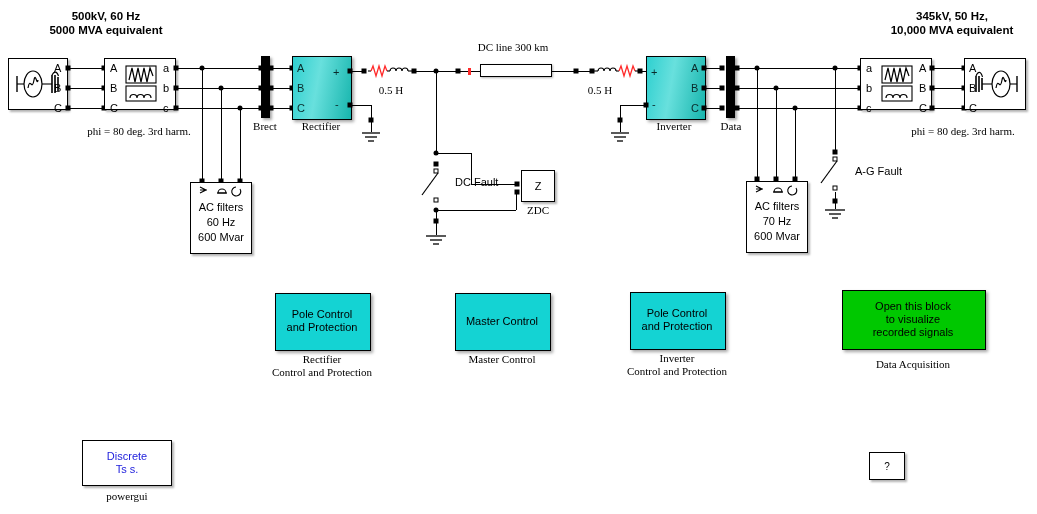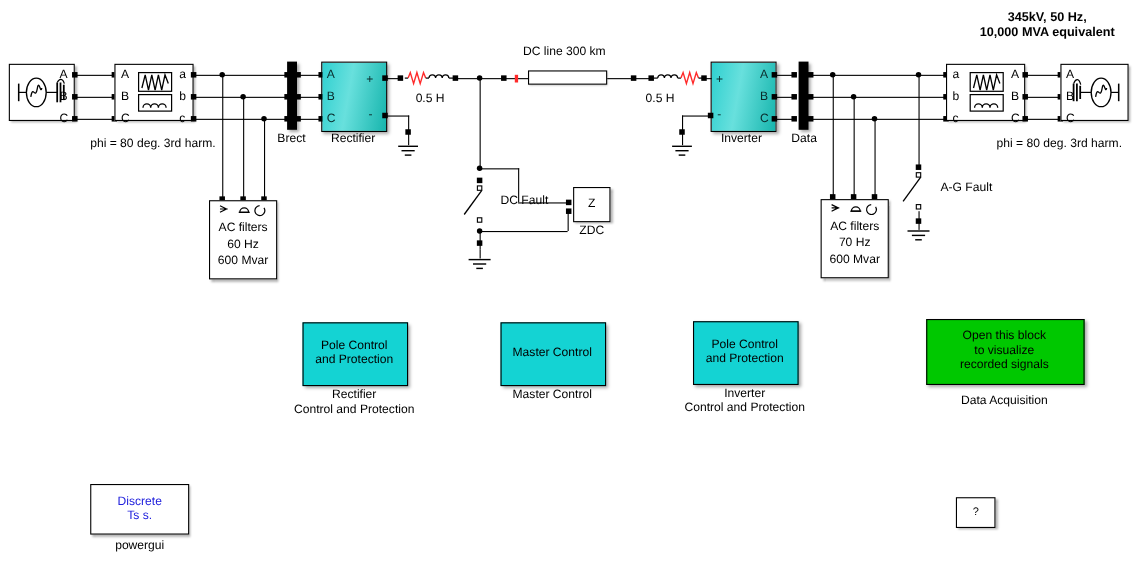--- a/index.html
+++ b/index.html
@@ -3,21 +3,21 @@
 <meta charset="utf-8">
 <style>
   html,body{margin:0;padding:0;background:#ffffff;}
   body{width:1037px;height:514px;position:relative;overflow:hidden;
        font-family:"Liberation Sans",sans-serif;color:#000;}
   .stage{position:absolute;left:0;top:0;width:1037px;height:514px;}
   .abs{position:absolute;}
 
   
   .lbl{position:absolute;font-size:11px;line-height:13px;color:#000;white-space:nowrap;}
-  .lbl.c{transform:translateX(-50%);text-align:center;}
+  .lbl.c{transform:translateX(-50%);text-align:center;font-family:Liberation Serif, serif;}
   .title{position:absolute;font-size:13.5px;font-weight:bold;white-space:nowrap;transform:translateX(-50%);}
   .hdr{position:absolute;font-size:11.5px;font-weight:bold;line-height:14px;text-align:center;
        transform:translateX(-50%);white-space:nowrap;}
 
   
   .wh{position:absolute;height:1px;background:#000;}
   .wv{position:absolute;width:1px;background:#000;}
 
   
   .dot{position:absolute;width:5px;height:5px;background:#000;border-radius:50%;
@@ -44,20 +44,24 @@
   .ctr.blue{color:#2222dd;}
 
   svg{display:block;overflow:visible;}
   .sv{position:absolute;}
 </style>
 </head>
 <body>
 
 <div class="stage">
 
+  <div class="hdr" style="left:106px;top:9px;">
+    <div>500kV, 60 Hz</div>
+    <div>5000 MVA equivalent</div>
+  </div>
   <div class="hdr" style="left:952px;top:9px;">
     <div>345kV, 50 Hz,</div>
     <div>10,000 MVA equivalent</div>
   </div>
 
   <div class="blk thick" style="left:8px;top:58px;width:60px;height:52px;"></div>
   <svg class="sv" style="left:8px;top:58px;" width="60" height="52">
     <ellipse cx="25" cy="26" rx="9" ry="13" fill="none" stroke="#000" stroke-width="1.2"></ellipse>
     <path d="M20 30 C22 18, 24 34, 26 22 C27.5 14, 29 28, 30 22" fill="none" stroke="#000" stroke-width="1.2"></path>
     <line x1="9" y1="18" x2="9" y2="34" stroke="#000" stroke-width="1.4"></line>

